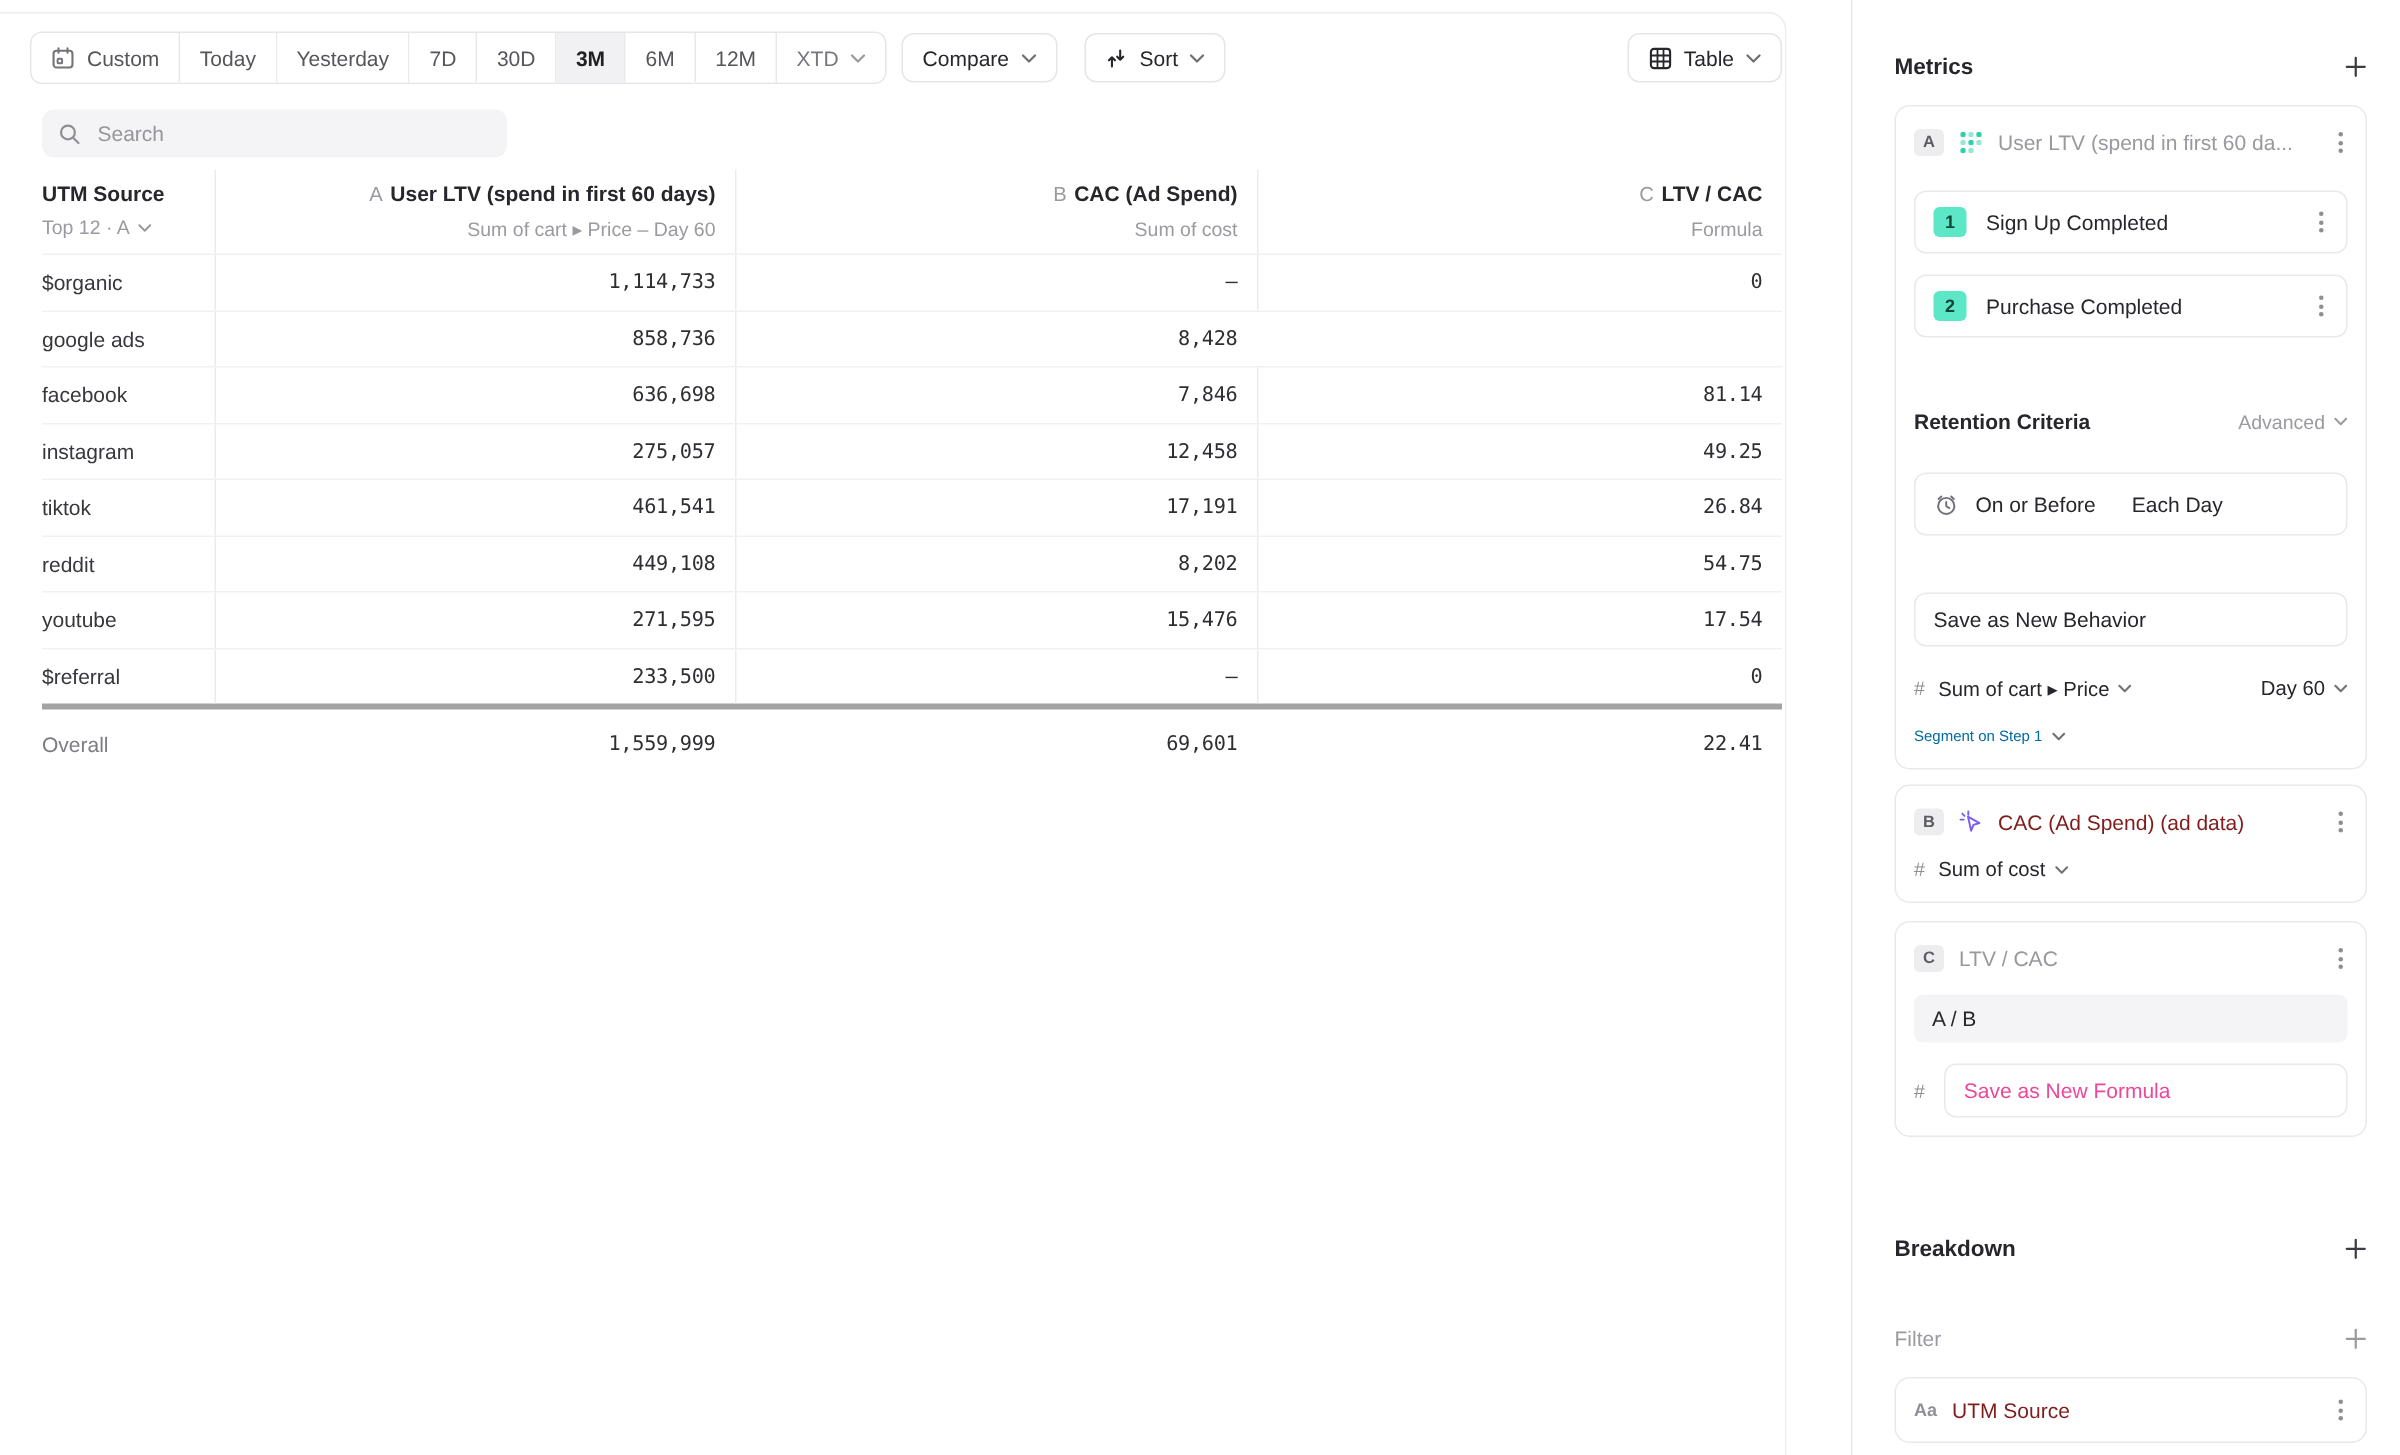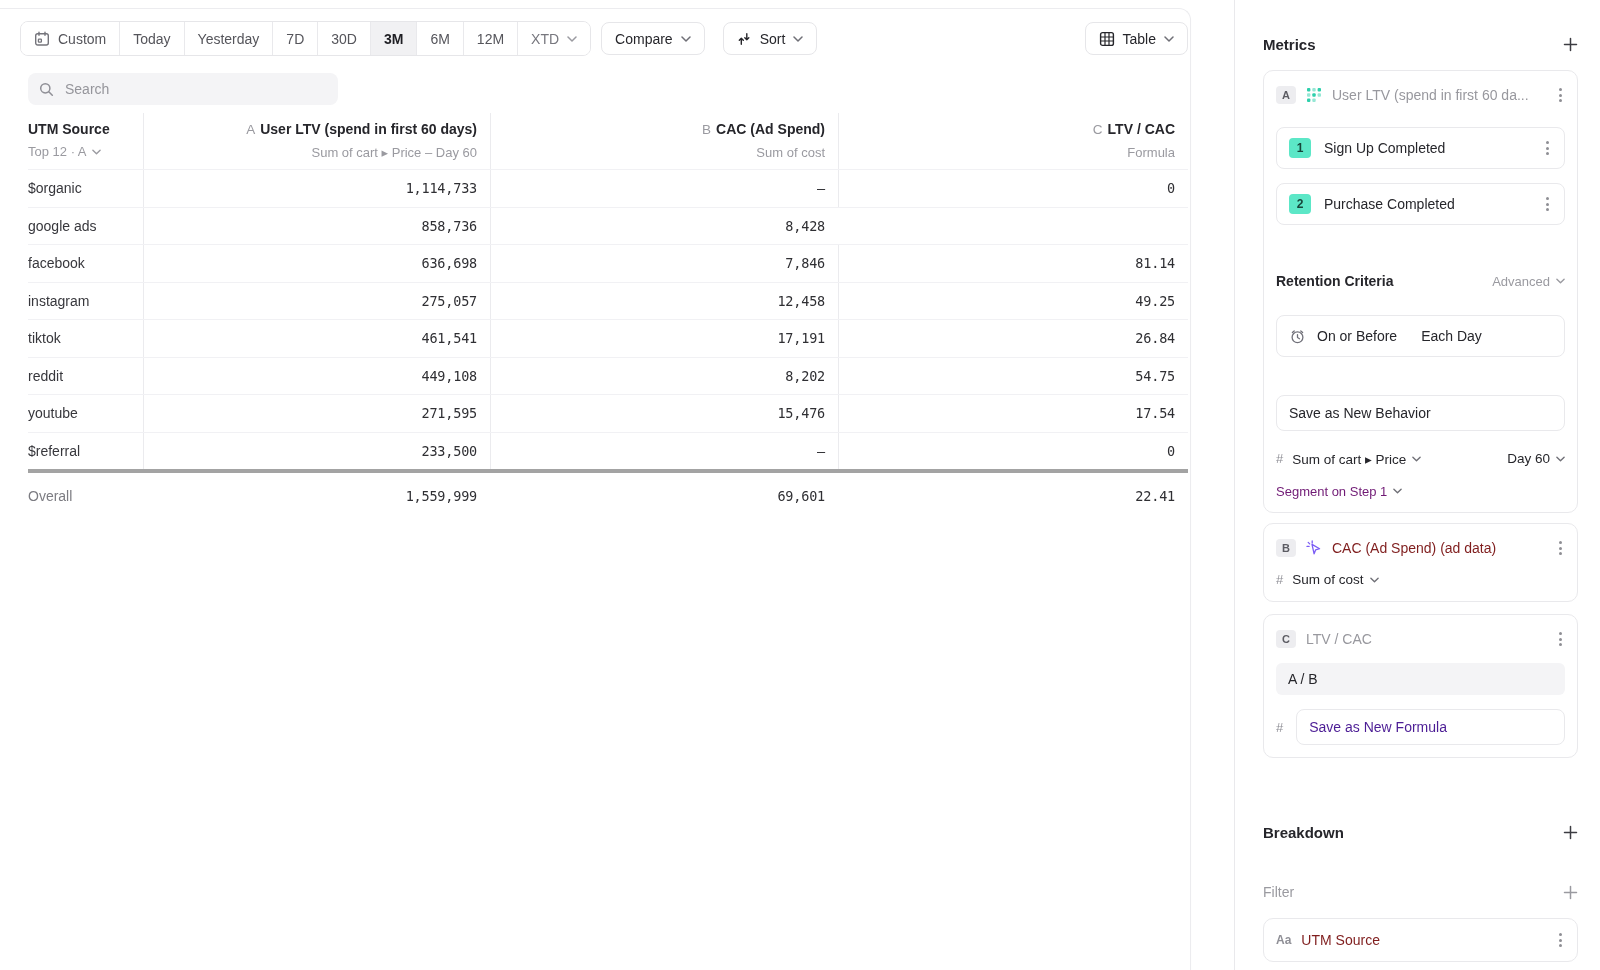--- a/index.html
+++ b/index.html
@@ -110,29 +110,29 @@
   .save-row{
     display:flex;align-items:center;height:36px;box-sizing:border-box;cursor:pointer;
     border:1px solid #e9e9ec;border-radius:8px;padding:0 12px;margin-top:38px;
     font-size:14px;color:#26262b;
   }
   .prop-row{display:flex;align-items:center;gap:9px;margin-top:18px;height:19px;font-size:13.5px;color:#26262b;}
   .prop-row.tight{margin-top:10px;}
   .hash{color:#8f8f96;font-size:13px;flex:none;}
   .prop-label{font-weight:500;display:flex;align-items:center;gap:6px;cursor:pointer;white-space:nowrap;}
   .flex1{flex:1;}
-  .seg-on{margin-top:14px;height:18px;display:flex;align-items:center;gap:6px;font-size:13px;color:#701a75;cursor:pointer;}
+  .seg-on{margin-top:14px;height:18px;display:flex;align-items:center;gap:6px;font-size:10px;color:#0369a1;cursor:pointer;}
   .formula-field{
     margin-top:12px;height:32px;box-sizing:border-box;border-radius:6px;background:#f4f4f6;
     display:flex;align-items:center;padding:0 12px;font-size:14px;color:#26262b;
   }
   .formula-row{display:flex;align-items:center;gap:13px;margin-top:14px;}
   .save-formula{
     flex:1;height:36px;box-sizing:border-box;border:1px solid #e9e9ec;border-radius:8px;cursor:pointer;
-    display:flex;align-items:center;padding:0 12px;font-size:14px;color:#4c1d95;
+    display:flex;align-items:center;padding:0 12px;font-size:14px;color:#ec4899;
   }
   .filter-head{margin-top:40px;}
   .breakdown-head{margin-top:64px;}
   .bd-card{
     display:flex;align-items:center;gap:10px;height:44px;box-sizing:border-box;cursor:pointer;
     border:1px solid #e9e9ec;border-radius:10px;padding:0 12px;margin-top:16px;
   }
   .aa{color:#8f8f96;font-size:12px;font-weight:600;flex:none;}
 </style>
 </head>

